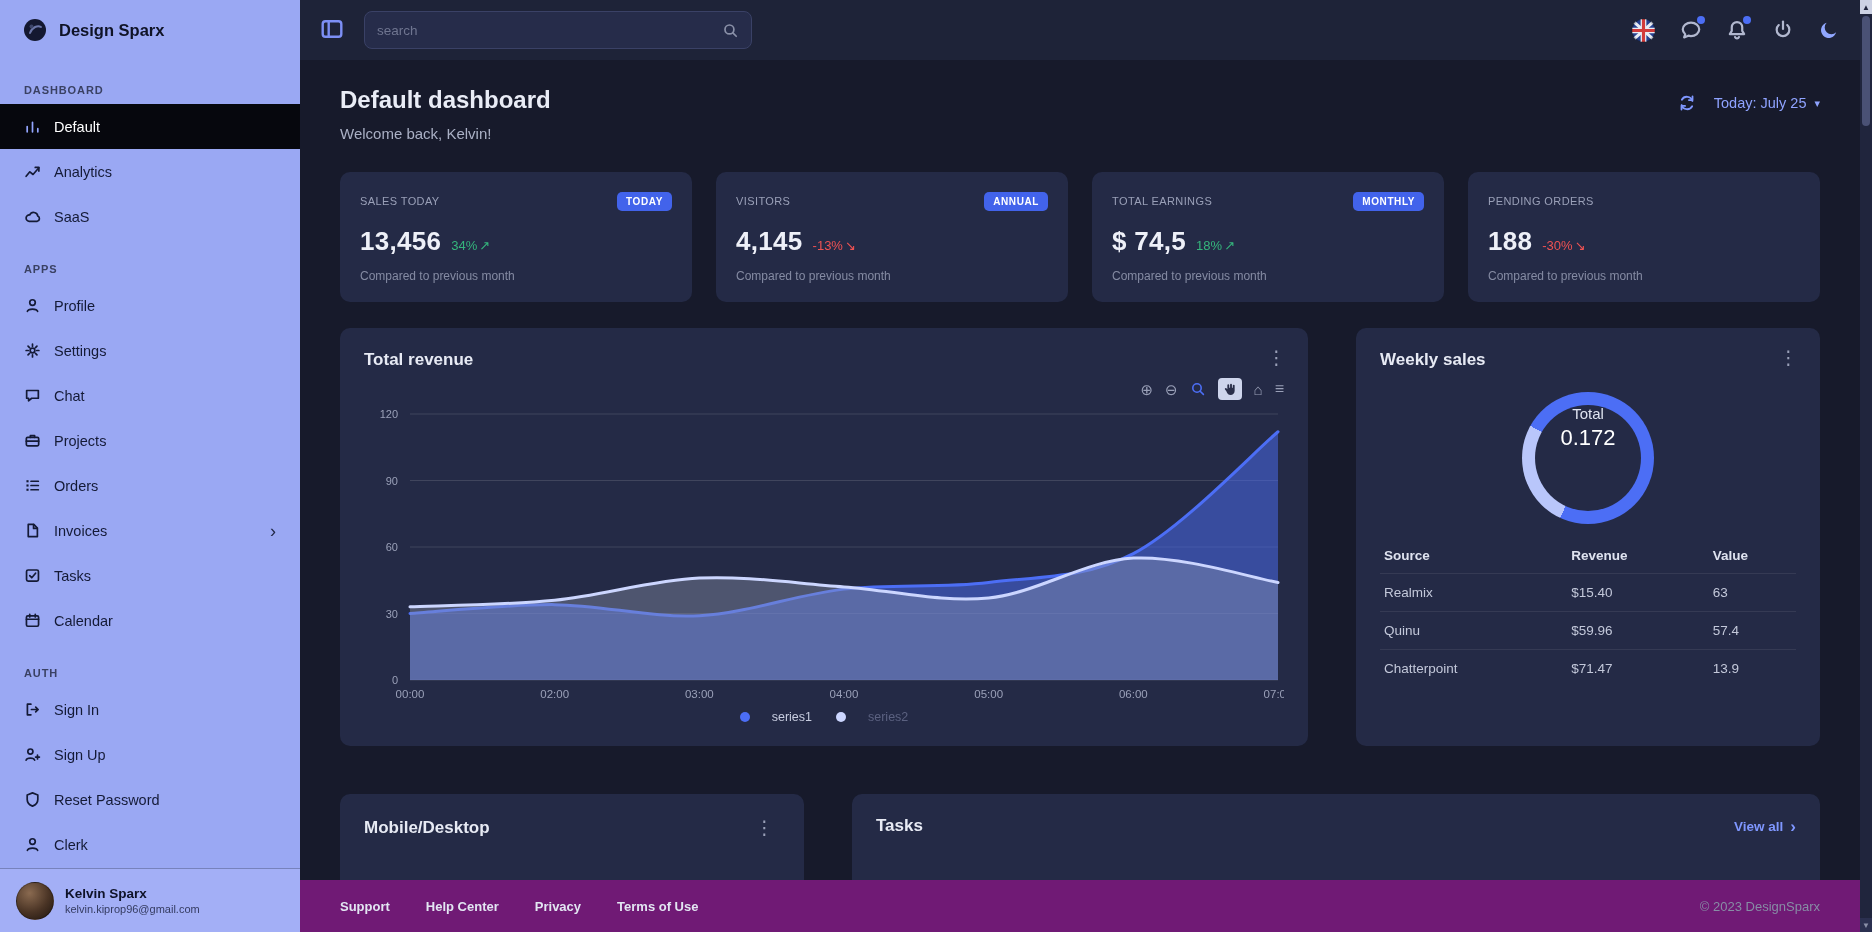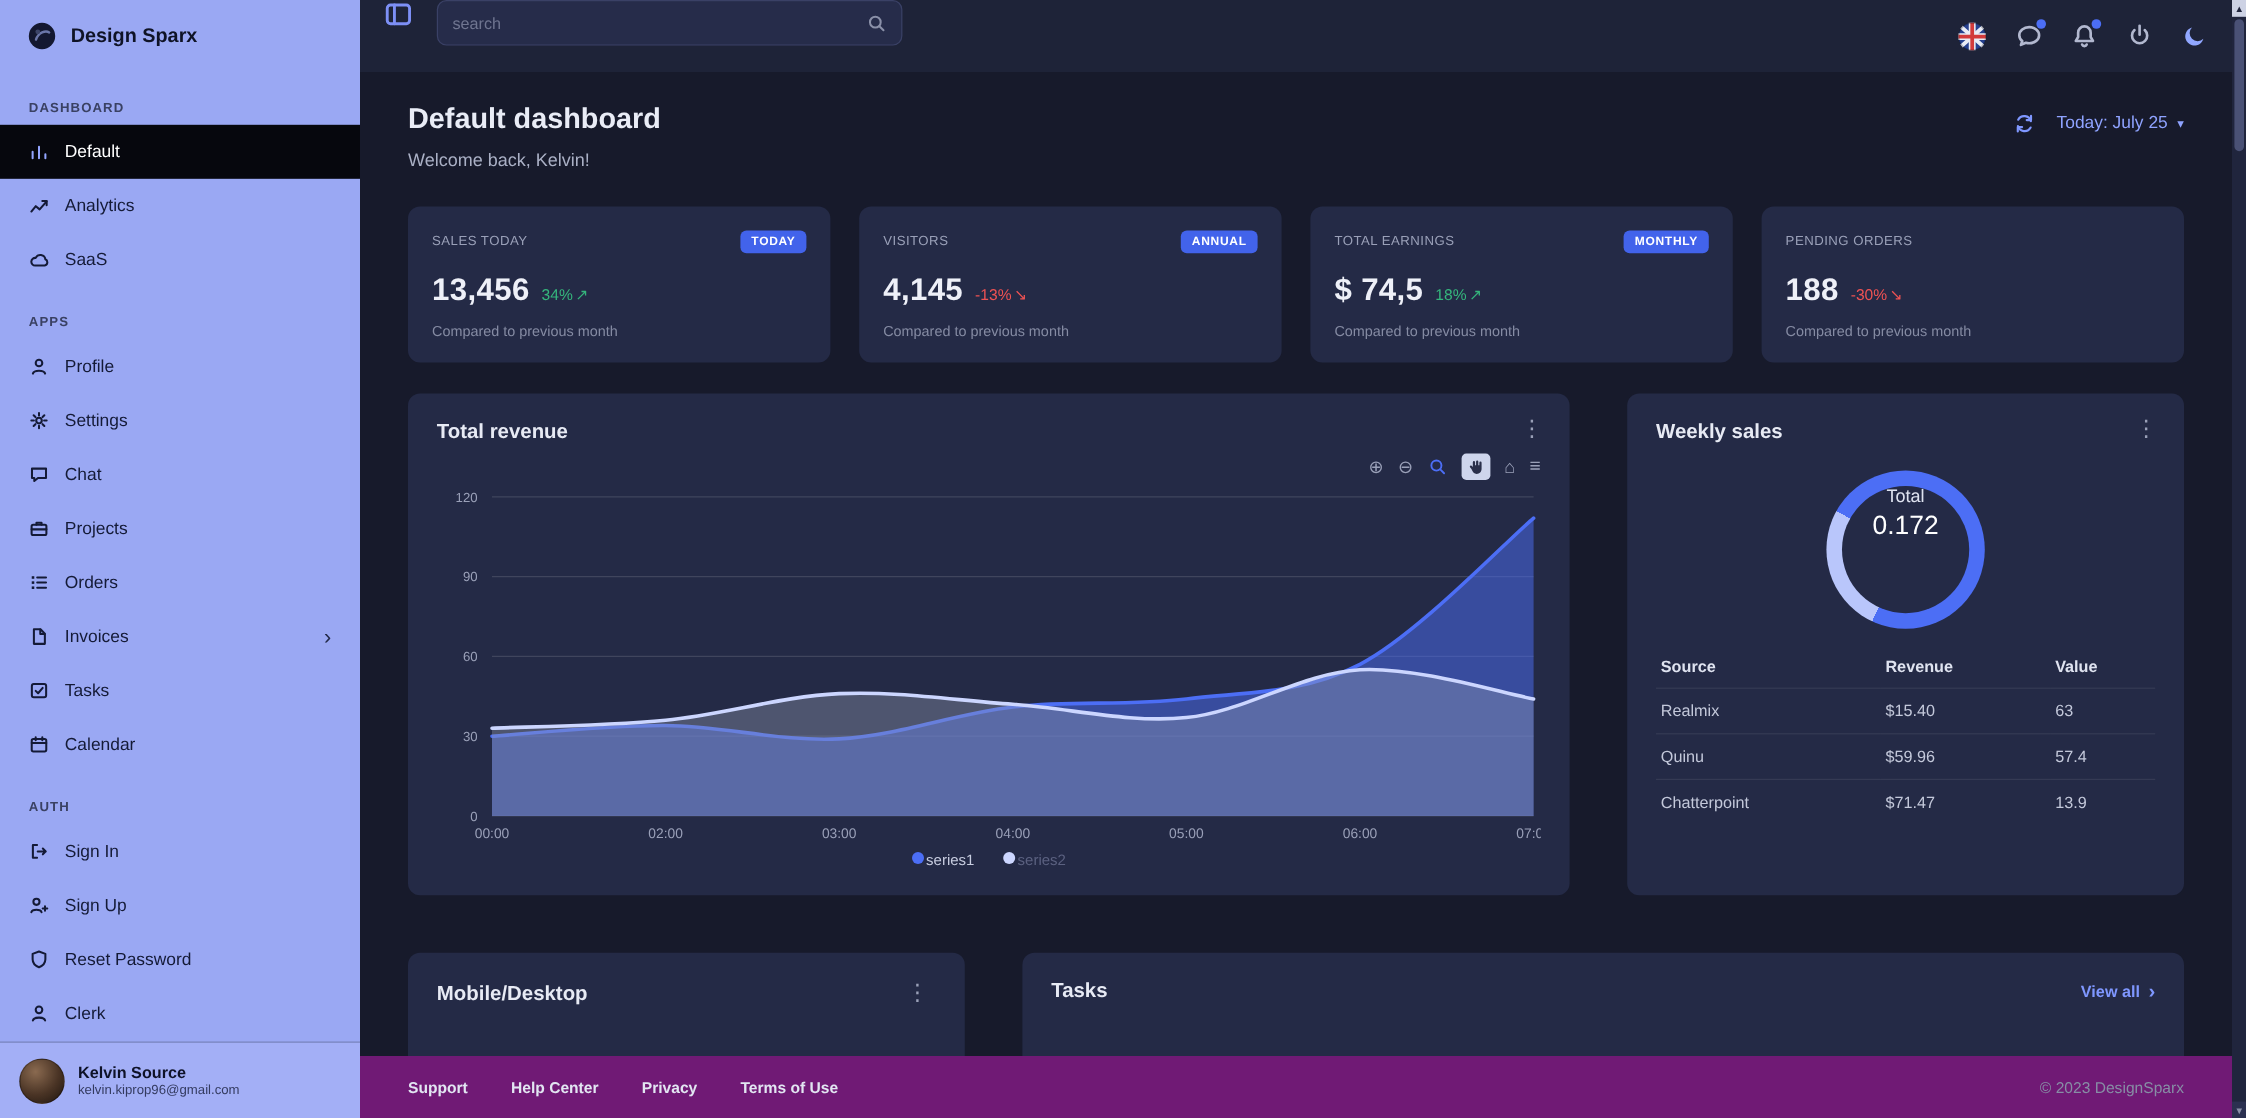--- a/index.html
+++ b/index.html
@@ -18,21 +18,21 @@
   .nav-item .ic{width:17px;height:17px;flex:0 0 auto}
   .nav-item.active{background:#06070d;color:#fff}
   .nav-item.active .ic{color:#93a5ff}
   .nav-chevron{margin-left:auto;font-size:18px;color:#222948;line-height:1}
   .user-card{flex:0 0 auto;height:64px;background:#a3aff6;border-top:1px solid rgba(20,26,54,.3);display:flex;align-items:center;gap:11px;padding:0 16px;cursor:pointer}
   .avatar{width:38px;height:38px;border-radius:50%;background:radial-gradient(circle at 35% 28%,#8a6a50,#4a3425 55%,#1d140e);flex:0 0 auto;border:1px solid rgba(0,0,0,.25)}
   .user-name{font-size:13.5px;font-weight:bold;color:#0e1228}
   .user-email{font-size:11px;color:#343b60;margin-top:2px}
 
   
-  .topbar{position:absolute;left:300px;top:0;right:12px;height:60px;background:#1e2338;display:flex;padding:0 20px;gap:18px;z-index:2}
+  .topbar{position:absolute;left:300px;top:0;right:12px;height:60px;background:#1e2338;display:flex;align-items:center;padding:0 20px;gap:18px;z-index:2}
   .toggle-btn{color:#7d8ff5;width:26px;height:26px;cursor:pointer;flex:0 0 auto}
   .toggle-btn .ic{width:24px;height:24px}
   .search{width:388px;height:38px;background:#262c4a;border:1px solid #3a4166;border-radius:8px;display:flex;align-items:center;padding:0 12px;gap:8px}
   .search input{flex:1;background:transparent;border:none;outline:none;color:#cfd4e6;font-size:13.5px;font-family:inherit}
   .search input::placeholder{color:#6f7590}
   .search .ic{width:17px;height:17px;color:#8a90a8;cursor:pointer}
   .top-icons{margin-left:auto;display:flex;align-items:center;gap:24px}
   .icon-btn{position:relative;width:22px;height:22px;color:#b2b8cf;cursor:pointer}
   .icon-btn .ic{width:22px;height:22px}
   .icon-btn.moon{color:#91a7ff}
@@ -69,21 +69,21 @@
   .kebab{position:absolute;top:18px;right:16px;font-size:19px;color:#9aa0b8;cursor:pointer;padding:0 6px}
   .chart-toolbar{display:flex;justify-content:flex-end;align-items:center;gap:12px;height:26px;margin-top:6px}
   .tb{font-size:15px;color:#9aa0b8;cursor:pointer;line-height:1}
   .tb.menu{font-size:16px;font-weight:bold}
   .tb-svg{width:16px;height:16px;cursor:pointer;color:#9aa0b8}
   .tb-svg.accent{color:#4c6ef5}
   .tb-box{width:24px;height:22px;border-radius:4px;background:#ced5ec;display:flex;align-items:center;justify-content:center;cursor:pointer;color:#2a2f4a}
   .tb-box .ic{width:15px;height:15px}
   .chart-plot{height:302px;margin-top:2px}
   .legend{display:flex;justify-content:center;gap:24px;margin-top:4px;font-size:12.5px;color:#c8cde0}
-  .legend-item{display:flex;gap:2px;cursor:pointer}
+  .legend-item{display:flex;gap:22px;align-items:center;cursor:pointer}
   .legend-item.dim{color:#5b6180}
   .legend-dot{width:10px;height:10px;border-radius:50%;background:#888}
 
   .donut-row{display:flex;justify-content:center;margin:22px 0 14px}
   .donut{width:132px;height:132px;border-radius:50%;position:relative}
   .donut-hole{position:absolute;inset:13px;background:#242a46;border-radius:50%;display:flex;flex-direction:column;align-items:center;gap:3px}
   .donut-label{font-size:15px;color:#dfe3f0}
   .donut-value{font-size:22px;font-weight:normal;color:#fff}
   .sales-table{width:100%;border-collapse:collapse;margin-top:8px;table-layout:fixed}
   .sales-table th{width:45%;text-align:left;font-size:13.5px;font-weight:bold;color:#dfe3f0;padding:10px 4px}
@@ -313,21 +313,21 @@
       </div>
       <div class="nav-item">
         
         
       </div>
     </nav>
 
     <div class="user-card">
       <div class="avatar"></div>
       <div>
-        <div class="user-name">Kelvin Source</div>
+        <div class="user-name">Kelvin Sparx</div>
         <div class="user-email">kelvin.kiprop96@gmail.com</div>
       </div>
     </div>
   </aside>
 
   <header class="topbar">
     <span class="toggle-btn">
       <svg class="ic">
           <use href="#i-toggle"></use>
         </svg>

